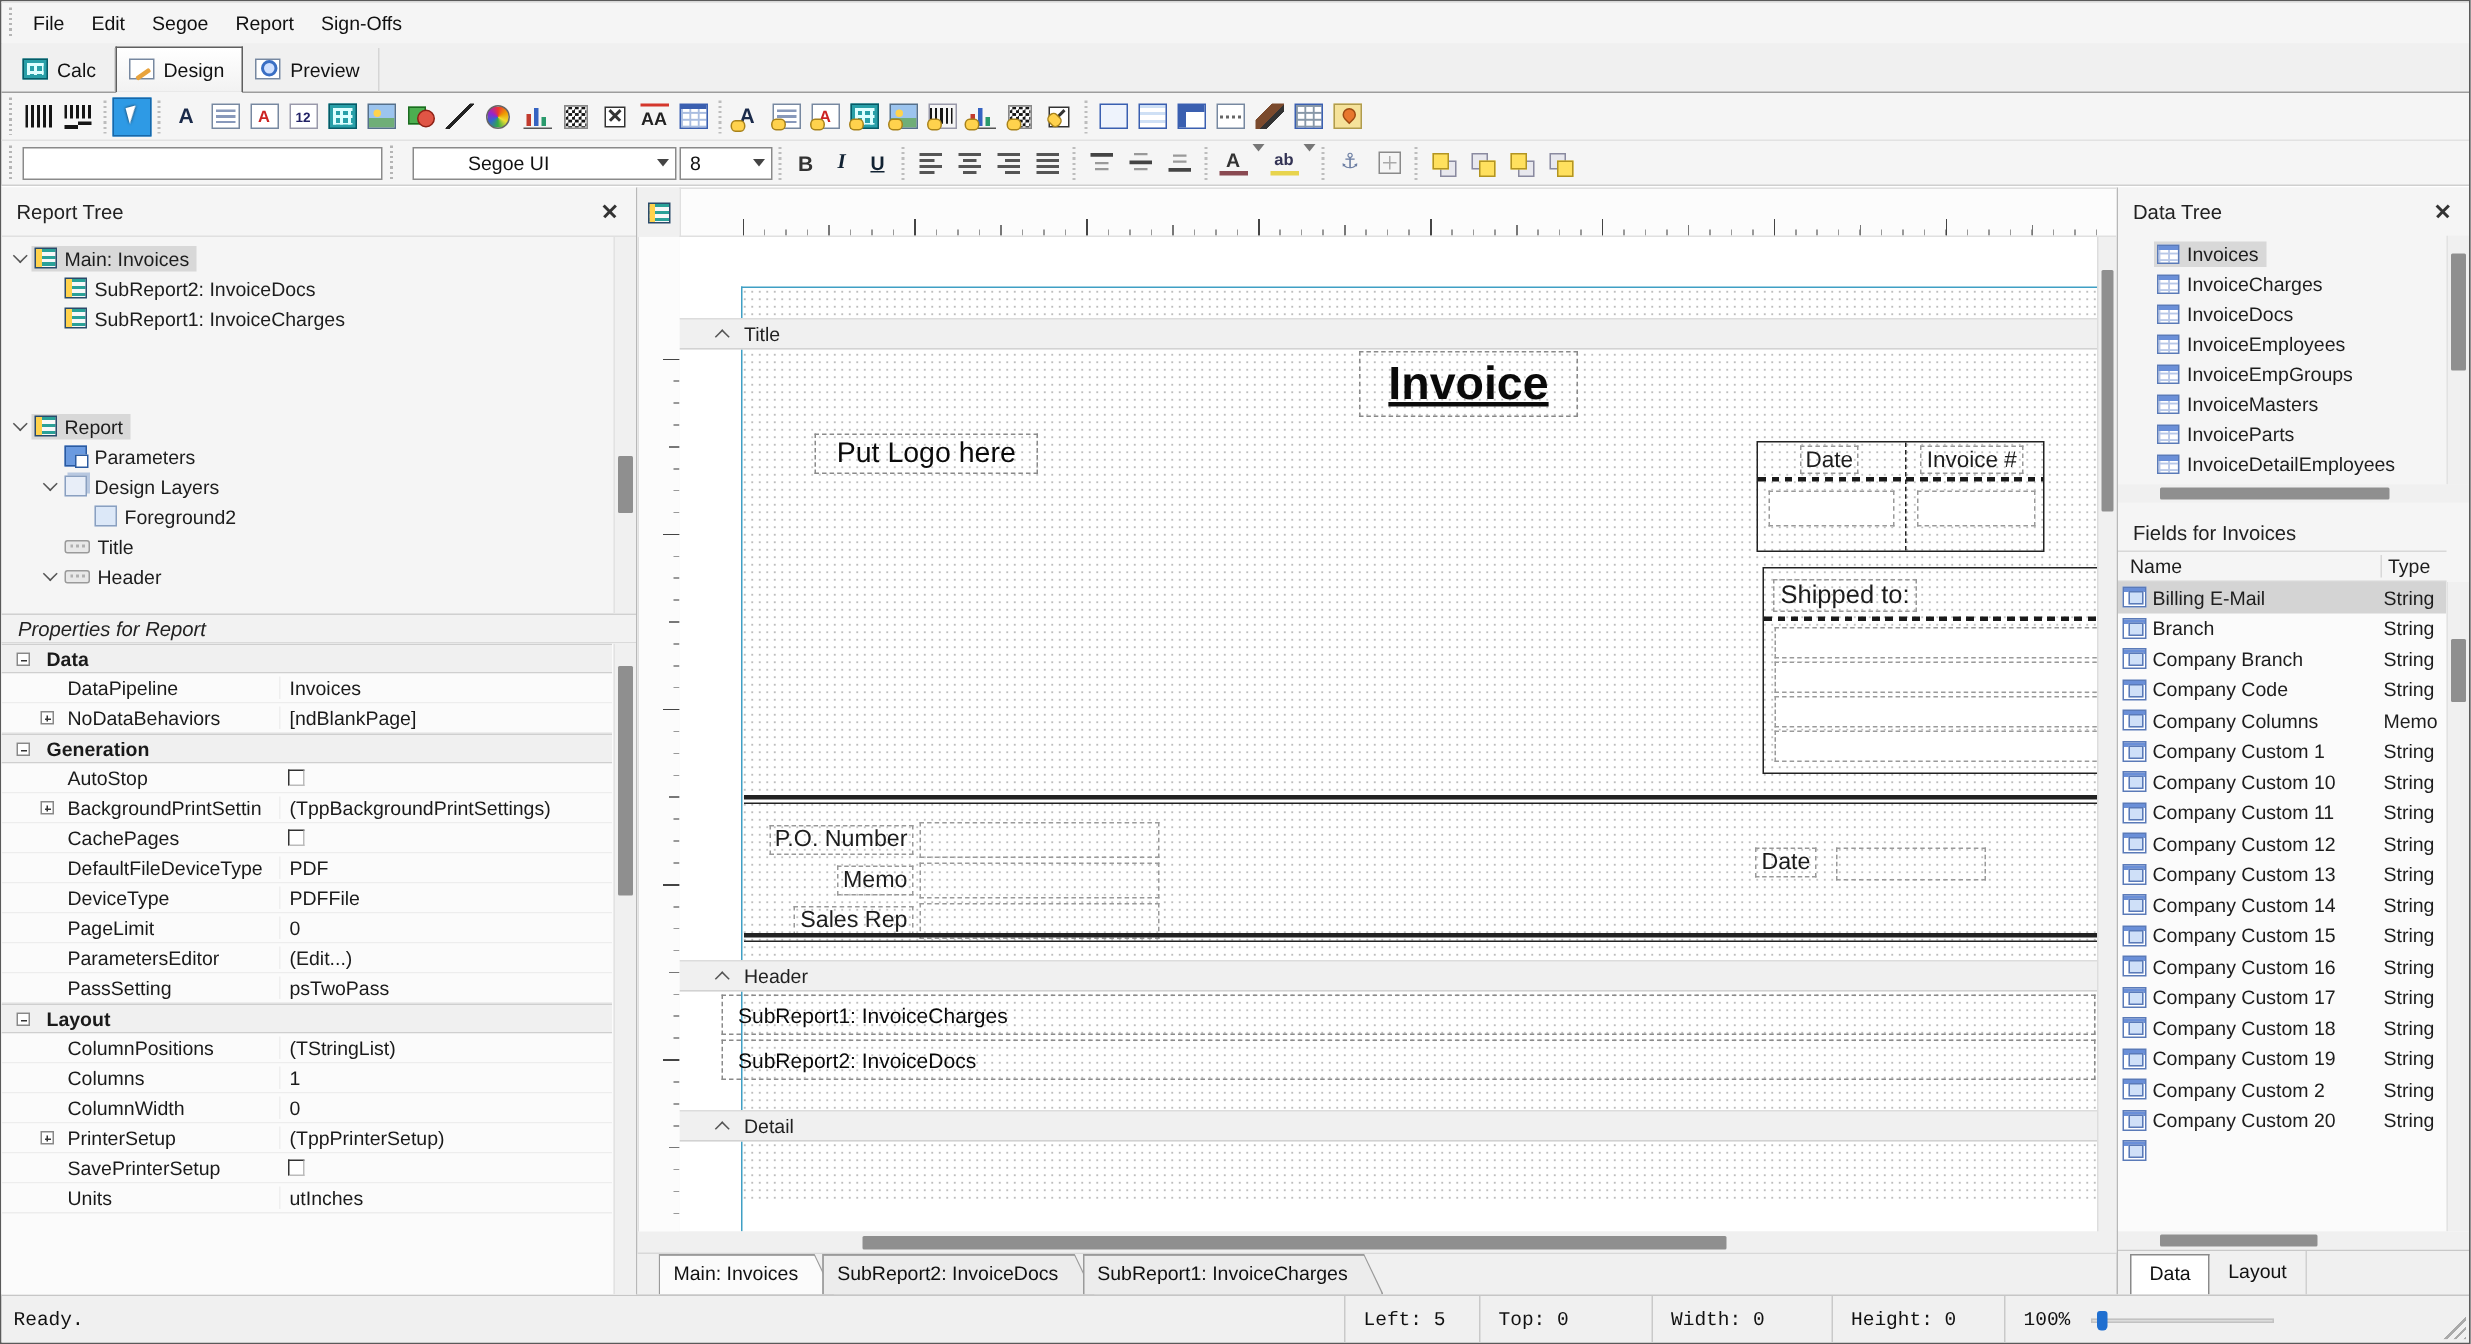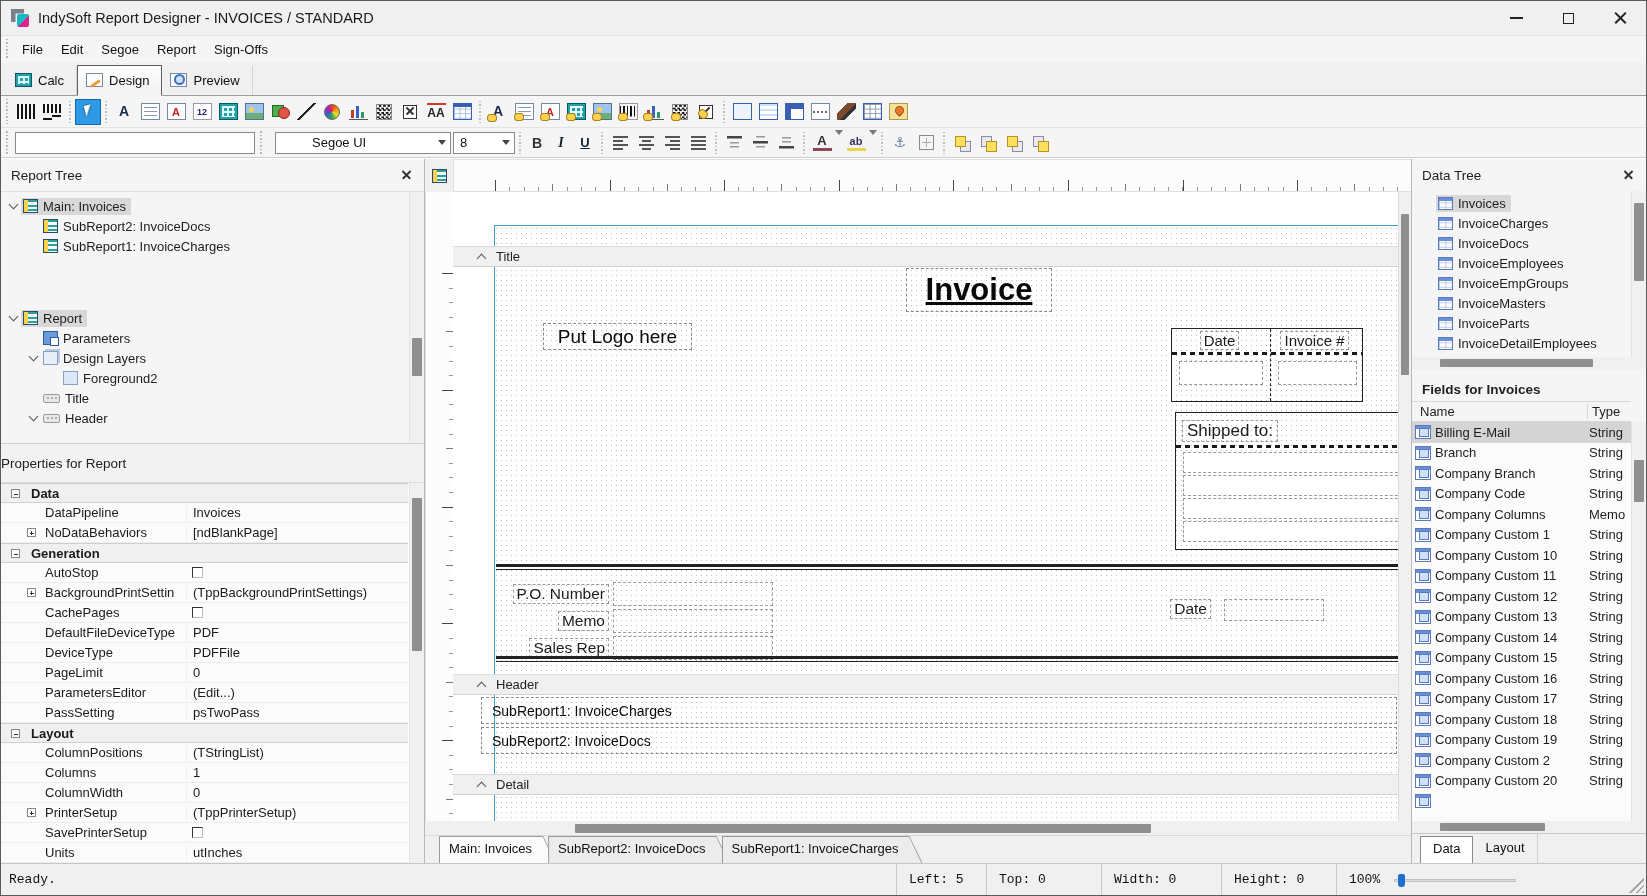--- a/index.html
+++ b/index.html
@@ -133,21 +133,21 @@
 .nic-parameters::after { content:""; position:absolute; right:-2px; bottom:-2px; width:7px; height:7px; background:#fff; border:1px solid #2a5aa0; }
 .nic-layers { background:#e8eef8; border:1px solid #8aa0c0; box-shadow:2px -2px 0 #b8c8e0; }
 .nic-layer { background:#dce8f8; border:1px solid #8aa0c0; }
 .nic-band { width:17px; height:9px; background:#e8e8e8; border:1px solid #9a9a9a; border-radius:2px; background-image:repeating-linear-gradient(90deg,#b0b0b0 0 2px,transparent 2px 4px); background-size:10px 2px; background-repeat:no-repeat; background-position:center; }
 .vscroll { position:absolute; right:0; top:0; bottom:0; width:15px; background:#f0f0f0; border-left:1px solid #e2e2e2; }
 .vthumb { position:absolute; left:2px; right:2px; background:#8f8f8f; border-radius:1px; }
 .hscroll-strip { position:relative; height:12px; background:#f0f0f0; }
 .hthumb { position:absolute; top:2px; height:8px; background:#8f8f8f; border-radius:1px; }
 
 
-.props-head { height:40px; display:flex; align-items:center; padding-left:0; border-top:1px solid #d0d0d0; border-bottom:1px solid #dadada; background:#f2f2f2; font-size:13.5px; color:#222; flex:0 0 auto; }
+.props-head { height:20px; display:flex; align-items:center; padding-left:11px; border-top:1px solid #d0d0d0; border-bottom:1px solid #dadada; background:#f2f2f2; font-size:13.5px; color:#222; flex:0 0 auto;font-style:italic; }
 .props { flex:1 1 auto; position:relative; overflow:hidden; background:#fbfbfb; }
 .props-inner { position:absolute; inset:0 16px 0 0; }
 .prop-row { height:20px; position:relative; border-bottom:1px solid #ededed; display:flex; align-items:center; background:#fbfbfb; }
 .prop-row.kind-group { background:#f0f0f0; border-top:1px solid #cfcfcf; border-bottom:1px solid #cfcfcf; }
 .prop-row.kind-group .plabel { font-weight:bold; padding-left:30px; width:auto; }
 .prop-row .pexp { display:none; position:absolute; left:26px; top:5px; width:9px; height:9px; border:1px solid #888; background:#fff; }
 .prop-row.kind-group .pexp, .prop-row.expandable .pexp { display:block; }
 .prop-row.kind-group .pexp { left:10px; }
 .prop-row .pexp::before { content:""; position:absolute; left:1.5px; top:3.5px; width:4px; height:1px; background:#333; }
 .prop-row.expandable .pexp::after { content:""; position:absolute; left:3px; top:2px; width:1px; height:4px; background:#333; }
@@ -208,21 +208,21 @@
 .ptab { position:relative; margin-right:-8px; padding:0; background:#9a9a9a; clip-path:polygon(0 0,calc(100% - 13px) 0,100% 100%,0 100%); }
 .ptab .fill { position:absolute; inset:1px 1px 0 1px; background:#ececec; clip-path:polygon(0 0,calc(100% - 12.3px) 0,100% 100%,0 100%); }
 .ptab.active .fill { background:#fbfbfb; }
 .ptab .lbl { position:relative; display:block; padding:5px 24px 0 10px; font-size:13px; color:#111; }
 
 
 .right-panel { width:235px; flex:0 0 auto; background:#f5f5f5; border-left:1px solid #b8b8b8; display:flex; flex-direction:column; }
 .dtree { height:166px; position:relative; overflow:hidden; padding-top:2px; flex:0 0 auto; }
 .dtree .tree-row { padding-left:24px; }
 .nic-table { width:15px; height:13px; background:#fff; border:1px solid #5a7ab8; background-image:linear-gradient(#6a8fd8 0 3px,transparent 3px),linear-gradient(#b8c8e8 1px,transparent 1px),linear-gradient(90deg,#b8c8e8 1px,transparent 1px); background-size:100% 100%,100% 4.4px,6.4px 100%; }
-.fields-head { height:24px; display:flex; align-items:center; padding-left:10px; font-size:13.5px; color:#222; flex:0 0 auto; margin-top:8px;font-weight:bold; }
+.fields-head { height:24px; display:flex; align-items:center; padding-left:10px; font-size:13.5px; color:#222; flex:0 0 auto; margin-top:8px; }
 .fields-cols { height:21px; display:flex; align-items:center; background:#f5f5f5; border-top:1px solid #d8d8d8; border-bottom:1px solid #d8d8d8; flex:0 0 auto; margin-right:15px; }
 .fields-cols .cname { padding-left:8px; flex:1; }
 .fields-cols .ctype { width:44px; flex:0 0 auto; border-left:1px solid #d8d8d8; padding-left:4px; overflow:hidden; }
 .fields { flex:1 1 auto; position:relative; overflow:hidden; background:#fbfbfb; }
 .fields-inner { position:absolute; inset:0 15px 0 0; overflow:hidden; }
 .field-row { height:20.5px; display:flex; align-items:center; white-space:nowrap; }
 .field-row.selected { background:#d4d4d4; }
 .field-row .node-icon { margin:0 4px 0 3px; }
 .nic-field { width:16px; height:14px; background:#fff; border:1px solid #5a7ab8; background-image:linear-gradient(#6a8fd8 0 3px,transparent 3px); }
 .nic-field::after { content:""; position:absolute; right:1px; bottom:1px; width:8px; height:7px; background:#cfe0f8; border:1px solid #5a7ab8; }
@@ -240,35 +240,20 @@
 .slider { position:relative; width:122px; height:14px; }
 .slider .track { position:absolute; left:0; right:0; top:6px; height:3px; background:#dcdcdc; border:1px solid #c2c2c2; }
 .slider .thumb { position:absolute; left:4px; top:1px; width:7px; height:13px; background:#1f6fd0; border-radius:2px 2px 3px 3px; }
 .resize-grip { position:absolute; right:2px; bottom:2px; width:16px; height:16px; background:repeating-linear-gradient(135deg,transparent 0 3px,#a9a9a9 3px 4.5px); clip-path:polygon(100% 0,100% 100%,0 100%); }
 </style>
 </head>
 <body>
 
 <div class="window">
 
-  <div class="titlebar">
-    <span class="app-icon"></span>
-    <span class="title-text">IndySoft Report Designer  - INVOICES / STANDARD</span>
-    <div class="win-controls">
-      <div class="win-btn">
-          <span class="glyph-min"></span>
-        </div>
-      <div class="win-btn">
-          <span class="glyph-max"></span>
-        </div>
-      <div class="win-btn">
-          <span class="glyph-close"></span>
-        </div>
-    </div>
-  </div>
 
   <div class="menubar">
     <span class="grip"></span>
     <span>
       
     <span class="menu-item"><span>File</span></span><span class="menu-item"><span>Edit</span></span><span class="menu-item"><span>Segoe</span></span><span class="menu-item"><span>Report</span></span><span class="menu-item"><span>Sign-Offs</span></span></span>
   </div>
 
   <div class="tabstrip">
     <div class="wtab">

